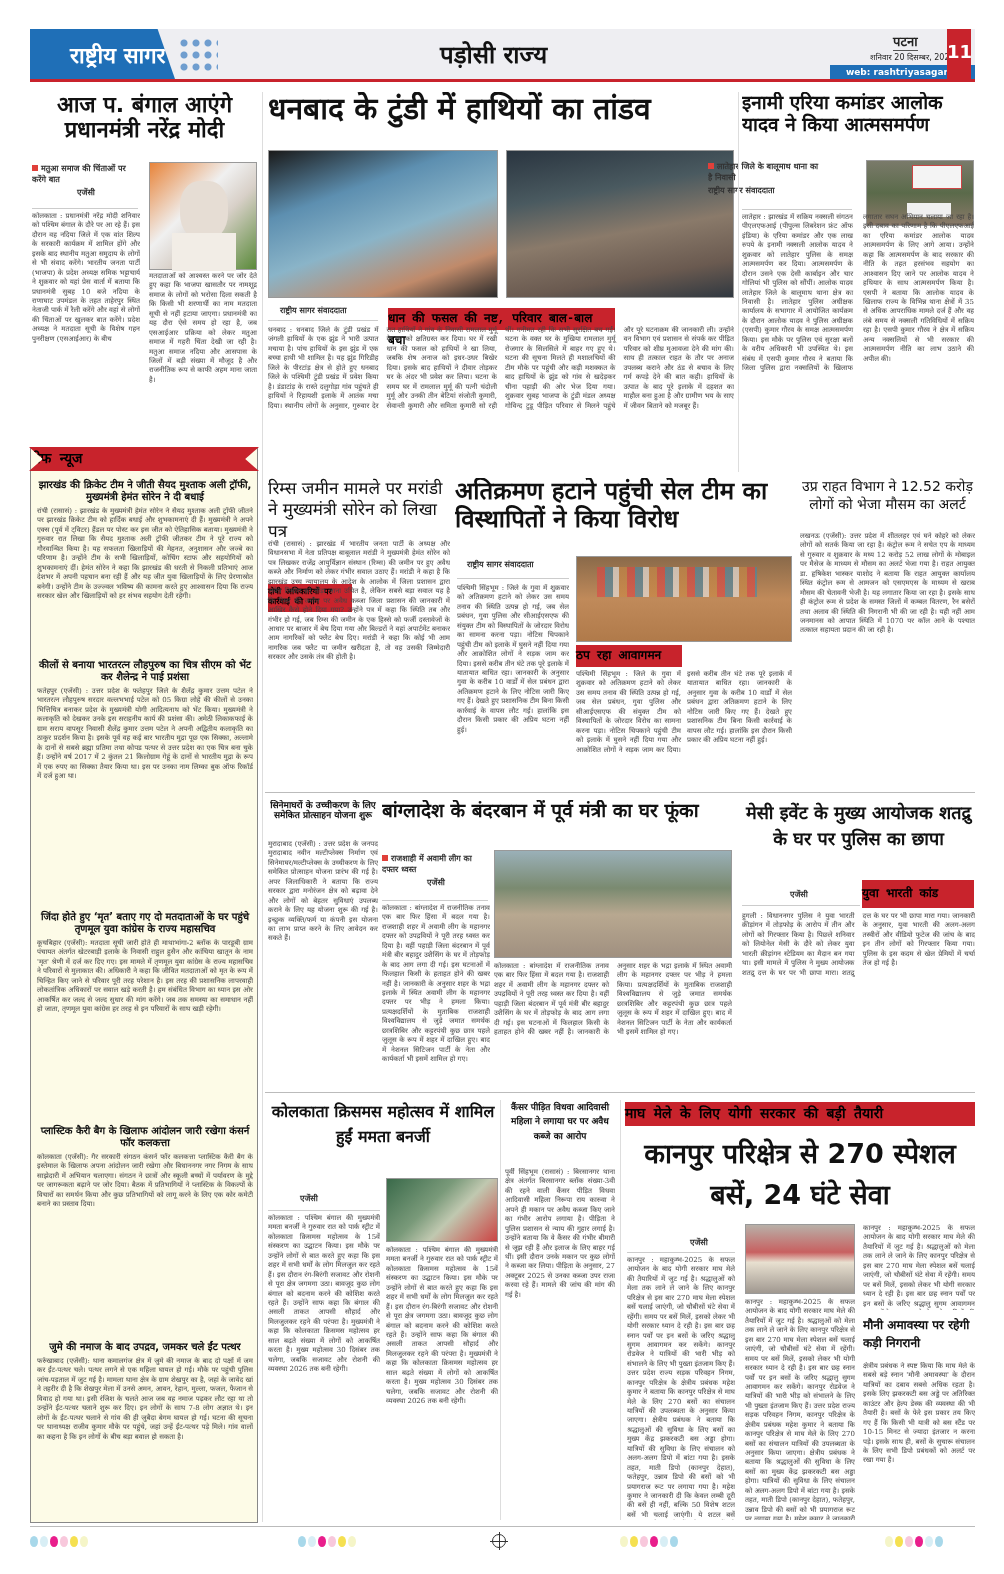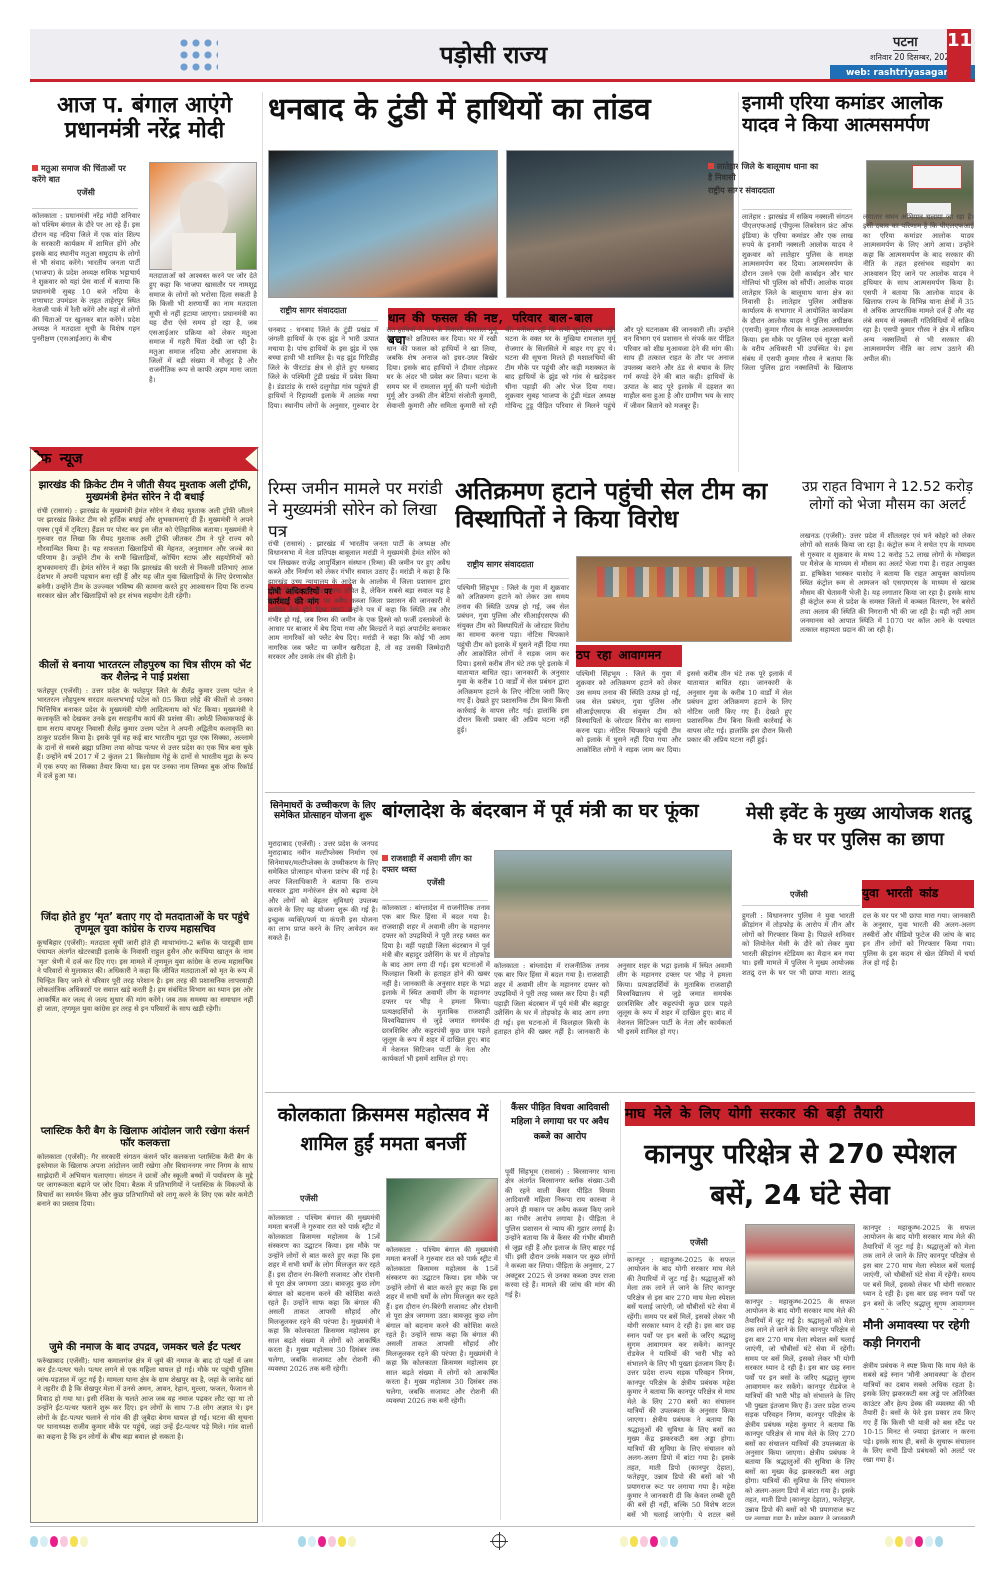--- a/index.html
+++ b/index.html
@@ -5,39 +5,42 @@
 *{box-sizing:border-box;margin:0;padding:0}
 body{width:1004px;height:1574px;background:#fff;font-family:"DejaVu Sans",sans-serif;color:#222;position:relative;overflow:hidden}
 .masthead{position:absolute;left:30px;top:29px;width:945px;height:53px;background:#eeeef2;border-bottom:3px solid #c8232c}
 .mast-brand{position:absolute;left:0;top:0;width:145px;height:50px;background:#1f6fb7;clip-path:polygon(0 0,88% 0,100% 100%,0 100%)}
 .mast-brand span{position:absolute;left:40px;top:10px;color:#fff;font:bold 22px "DejaVu Sans",sans-serif}
 .mast-dots{position:absolute;left:148px;top:8px;width:40px;height:36px;background:radial-gradient(circle,#4f89c6 3px,transparent 4px) 0 0/12px 12px;opacity:.8}
 .mast-section{position:absolute;left:410px;top:8px;font:bold 24px "DejaVu Sans",sans-serif;color:#111}
 .mast-city{position:absolute;left:863px;top:3px;font:bold 13px "DejaVu Sans",sans-serif;border-bottom:1px solid #555}
 .mast-date{position:absolute;left:840px;top:22px;font:8px "DejaVu Sans",sans-serif}
 .mast-web{position:absolute;left:800px;top:36px;width:145px;height:14px;background:#1f6fb7;color:#fff;font:bold 9px "DejaVu Sans",sans-serif;padding:2px 4px;text-align:right}
-.mast-page{position:absolute;left:947px;top:29px;width:24px;height:53px;background:#c8232c;color:#fff;font:bold 18px "DejaVu Sans",sans-serif;text-align:center;}
+.mast-page{position:absolute;left:947px;top:29px;width:24px;height:53px;background:#c8232c;color:#fff;font:bold 18px "DejaVu Sans",sans-serif;text-align:center;padding-top:12px}
 
 .box{position:absolute;overflow:hidden}
 .hl{font-family:"DejaVu Sans",sans-serif;font-weight:bold;color:#111;line-height:1.15}
 .body{font:7px/1.35 "DejaVu Serif",serif;color:#444;text-align:justify}
 .byline{font:bold 8px "DejaVu Sans",sans-serif;color:#333}
 .photo{position:absolute;border:1px solid #999}
 .redbar{background:#c8232c;color:#000000;font-family:Liberation Mono, monospace;font-weight:bold;}
 .brief{position:absolute;left:30px;top:448px;width:228px;height:1075px;background:#fdfbe7;border:1px solid #888}
 .bullet::before{content:"";display:inline-block;width:6px;height:6px;background:#e0403a;margin-right:3px}
 .sep{position:absolute;height:1px;background:#ccc}
 .dots{position:absolute;top:1536px;height:12px;display:flex;gap:2px}
 .dots i{width:8px;height:11px;border-radius:50%;display:block}
 .vline{position:absolute;width:1px;background:#ddd}
 </style>
 </head>
 <body>
 
 <div class="masthead">
+  <div class="mast-brand">
+      <span>राष्ट्रीय सागर</span>
+    </div>
   <div class="mast-dots"></div>
   <div class="mast-section">पड़ोसी राज्य</div>
   <div class="mast-city">पटना</div>
   <div class="mast-date">शनिवार 20 दिसम्बर, 2025</div>
   <div class="mast-web">web: rashtriyasagar.com</div>
 </div>
 <div class="mast-page">11</div>
 
 <div class="box" style="left:32px;top:92px;width:225px;height:62px">
   <div class="hl" style="font-size:22px;text-align:center">आज प. बंगाल आएंगे प्रधानमंत्री नरेंद्र मोदी</div>
@@ -146,21 +149,21 @@
   <div class="hl" style="font-size:18px;text-align:center;line-height:1.45">मेसी इवेंट के मुख्य आयोजक शतद्रु के घर पर पुलिस का छापा</div>
 </div>
 <div class="byline" style="position:absolute;left:790px;top:888px">एजेंसी</div>
 <div class="sep" style="left:742px;top:905px;width:118px"></div>
 <div class="redbar" style="position:absolute;left:862px;top:880px;width:112px;height:28px;font-size:12px;line-height:28px">युवा भारती कांड</div>
 <div class="box body" style="left:742px;top:912px;width:233px;height:176px;column-count:2;column-gap:8px">हुगली : विधाननगर पुलिस ने युवा भारती क्रीड़ांगन में तोड़फोड़ के आरोप में तीन और लोगों को गिरफ्तार किया है। पिछले शनिवार को लियोनेल मेसी के दौरे को लेकर युवा भारती क्रीड़ांगन स्टेडियम का मैदान बन गया था। इसी मामले में पुलिस ने मुख्य आयोजक शतद्रु दत्त के घर पर भी छापा मारा। शतद्रु दत्त के घर पर भी छापा मारा गया। जानकारी के अनुसार, युवा भारती की अलग-अलग तस्वीरों और वीडियो फुटेज की जांच के बाद इन तीन लोगों को गिरफ्तार किया गया। पुलिस के इस कदम से खेल प्रेमियों में चर्चा तेज हो गई है।</div>
 
 <div class="sep" style="left:265px;top:1092px;width:710px;background:#bbb"></div>
 
 <div class="box" style="left:268px;top:1100px;width:230px;height:80px">
-  <div class="hl" style="font-size:19px;text-align:center;line-height:1.55">कोलकाता क्रिसमस महोत्सव में शामिल हुईं ममता बनर्जी</div>
+  <div class="hl" style="font-size:16px;text-align:center;line-height:1.55">कोलकाता क्रिसमस महोत्सव में शामिल हुईं ममता बनर्जी</div>
 </div>
 <div class="byline" style="position:absolute;left:300px;top:1192px">एजेंसी</div>
 <div class="sep" style="left:268px;top:1210px;width:112px"></div>
 <div class="photo" style="left:386px;top:1178px;width:112px;height:64px;background:linear-gradient(135deg,#3a6a4a 0%,#7a9a7a 40%,#c0c8b0 60%,#c44 100%)"></div>
 <div class="box body" style="left:268px;top:1214px;width:112px;height:306px">कोलकाता : पश्चिम बंगाल की मुख्यमंत्री ममता बनर्जी ने गुरुवार रात को पार्क स्ट्रीट में कोलकाता क्रिसमस महोत्सव के 15वें संस्करण का उद्घाटन किया। इस मौके पर उन्होंने लोगों से बात करते हुए कहा कि इस शहर में सभी धर्मों के लोग मिलजुल कर रहते हैं। इस दौरान रंग-बिरंगी सजावट और रोशनी से पूरा क्षेत्र जगमगा उठा। बावजूद कुछ लोग बंगाल को बदनाम करने की कोशिश करते रहते हैं। उन्होंने साफ कहा कि बंगाल की असली ताकत आपसी सौहार्द और मिलजुलकर रहने की परंपरा है। मुख्यमंत्री ने कहा कि कोलकाता क्रिसमस महोत्सव हर साल बढ़ते संख्या में लोगों को आकर्षित करता है। मुख्य महोत्सव 30 दिसंबर तक चलेगा, जबकि सजावट और रोशनी की व्यवस्था 2026 तक बनी रहेगी।</div>
 <div class="box body" style="left:386px;top:1246px;width:112px;height:274px">कोलकाता : पश्चिम बंगाल की मुख्यमंत्री ममता बनर्जी ने गुरुवार रात को पार्क स्ट्रीट में कोलकाता क्रिसमस महोत्सव के 15वें संस्करण का उद्घाटन किया। इस मौके पर उन्होंने लोगों से बात करते हुए कहा कि इस शहर में सभी धर्मों के लोग मिलजुल कर रहते हैं। इस दौरान रंग-बिरंगी सजावट और रोशनी से पूरा क्षेत्र जगमगा उठा। बावजूद कुछ लोग बंगाल को बदनाम करने की कोशिश करते रहते हैं। उन्होंने साफ कहा कि बंगाल की असली ताकत आपसी सौहार्द और मिलजुलकर रहने की परंपरा है। मुख्यमंत्री ने कहा कि कोलकाता क्रिसमस महोत्सव हर साल बढ़ते संख्या में लोगों को आकर्षित करता है। मुख्य महोत्सव 30 दिसंबर तक चलेगा, जबकि सजावट और रोशनी की व्यवस्था 2026 तक बनी रहेगी।</div>
 
 <div class="box" style="left:505px;top:1100px;width:110px;height:68px">
   <div class="hl" style="font-size:9px;text-align:center;line-height:1.6">कैंसर पीड़ित विधवा आदिवासी महिला ने लगाया घर पर अवैध कब्जे का आरोप</div>
 </div>

